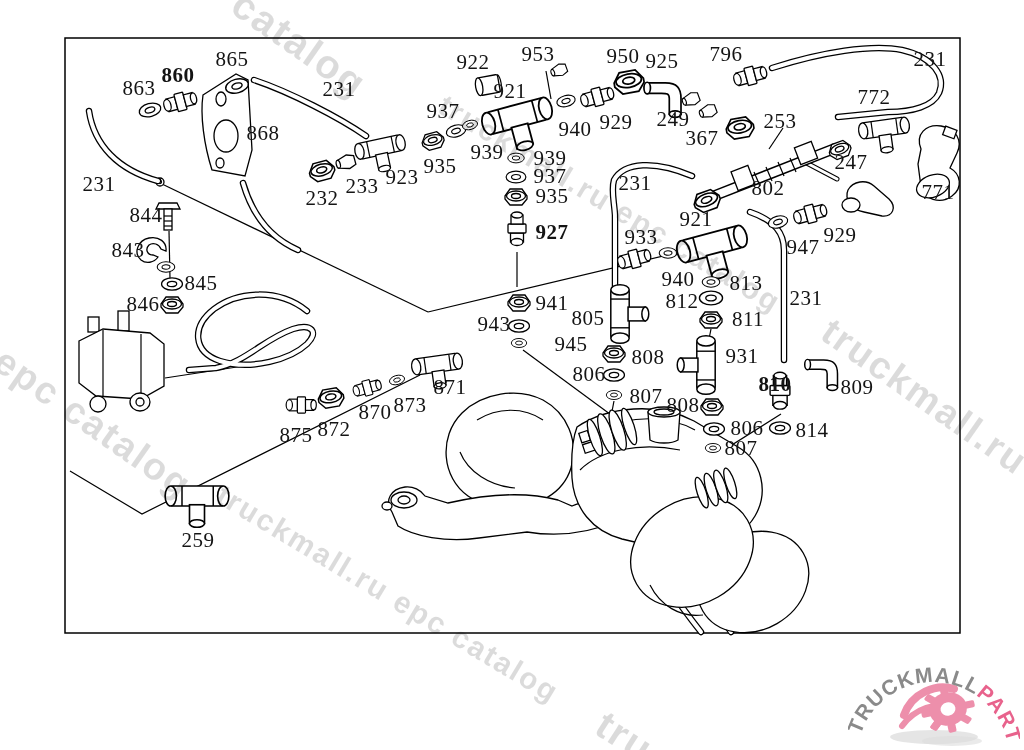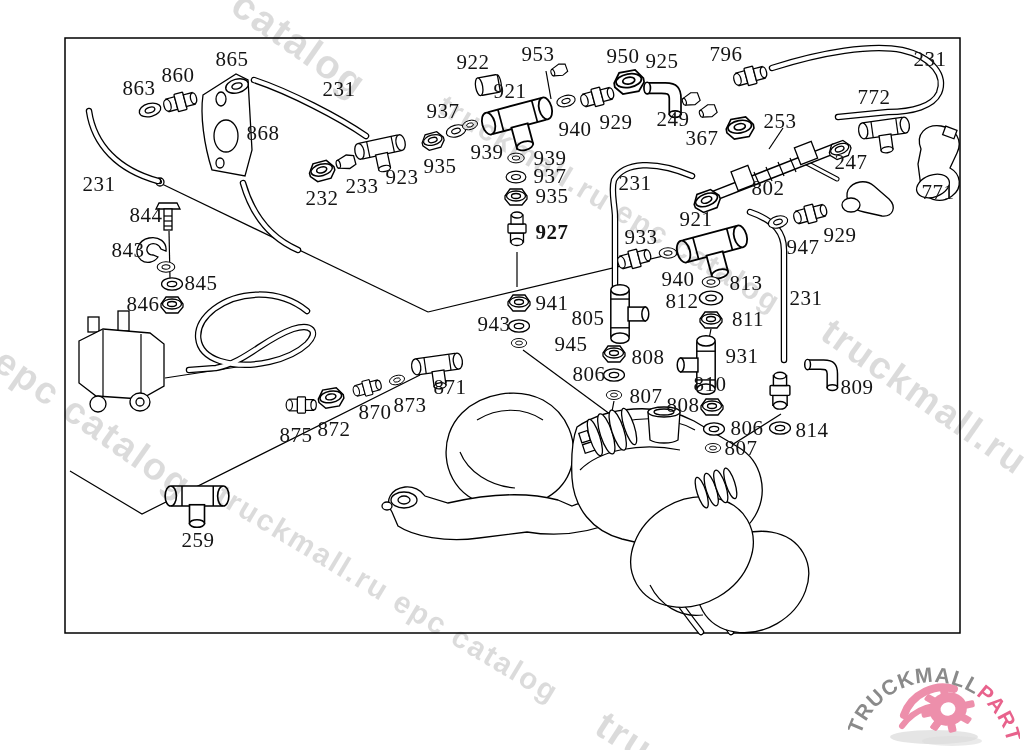--- a/index.html
+++ b/index.html
@@ -269,21 +269,21 @@
       <use href="#g-cone" transform="translate(709,111) rotate(-20) scale(0.9)"></use>
 
       <use href="#g-cyl" transform="translate(489,85) rotate(-10)"></use>
       <use href="#g-elbow" transform="translate(668,92) scale(1.3)"></use>
       <use href="#g-elbow" transform="translate(826,368) scale(1.15)"></use>
     </g>
   </svg>
 
   <div id="labels-layer">
       <span class="plabel" style="left: 139px; top: 88px;">863</span>
-      <span class="plabel" style="left: 178px; top: 75px;">860</span>
+      <span class="plabel" style="left: 178px; top: 75px; font-weight: bold;">860</span>
       <span class="plabel" style="left: 232px; top: 59px;">865</span>
       <span class="plabel" style="left: 263px; top: 133px;">868</span>
       <span class="plabel" style="left: 339px; top: 89px;">231</span>
       <span class="plabel" style="left: 99px; top: 184px;">231</span>
       <span class="plabel" style="left: 146px; top: 215px;">844</span>
       <span class="plabel" style="left: 128px; top: 250px;">843</span>
       <span class="plabel" style="left: 201px; top: 283px;">845</span>
       <span class="plabel" style="left: 143px; top: 304px;">846</span>
       <span class="plabel" style="left: 322px; top: 198px;">232</span>
       <span class="plabel" style="left: 362px; top: 186px;">233</span>
@@ -322,21 +322,21 @@
       <span class="plabel" style="left: 748px; top: 319px;">811</span>
       <span class="plabel" style="left: 806px; top: 298px;">231</span>
       <span class="plabel" style="left: 588px; top: 318px;">805</span>
       <span class="plabel" style="left: 552px; top: 303px;">941</span>
       <span class="plabel" style="left: 494px; top: 324px;">943</span>
       <span class="plabel" style="left: 551px; top: 344px; margin-left: 20px;">945</span>
       <span class="plabel" style="left: 648px; top: 357px;">808</span>
       <span class="plabel" style="left: 589px; top: 374px;">806</span>
       <span class="plabel" style="left: 646px; top: 396px;">807</span>
       <span class="plabel" style="left: 742px; top: 356px;">931</span>
-      <span class="plabel" style="left: 710px; top: 384px;">810</span>
+      <span class="plabel" style="left: 775px; top: 384px; font-weight: bold;">810</span>
       <span class="plabel" style="left: 857px; top: 387px;">809</span>
       <span class="plabel" style="left: 683px; top: 405px;">808</span>
       <span class="plabel" style="left: 747px; top: 428px;">806</span>
       <span class="plabel" style="left: 741px; top: 448px;">807</span>
       <span class="plabel" style="left: 812px; top: 430px;">814</span>
       <span class="plabel" style="left: 450px; top: 387px;">871</span>
       <span class="plabel" style="left: 410px; top: 405px;">873</span>
       <span class="plabel" style="left: 375px; top: 412px;">870</span>
       <span class="plabel" style="left: 334px; top: 429px;">872</span>
       <span class="plabel" style="left: 296px; top: 435px;">875</span>

